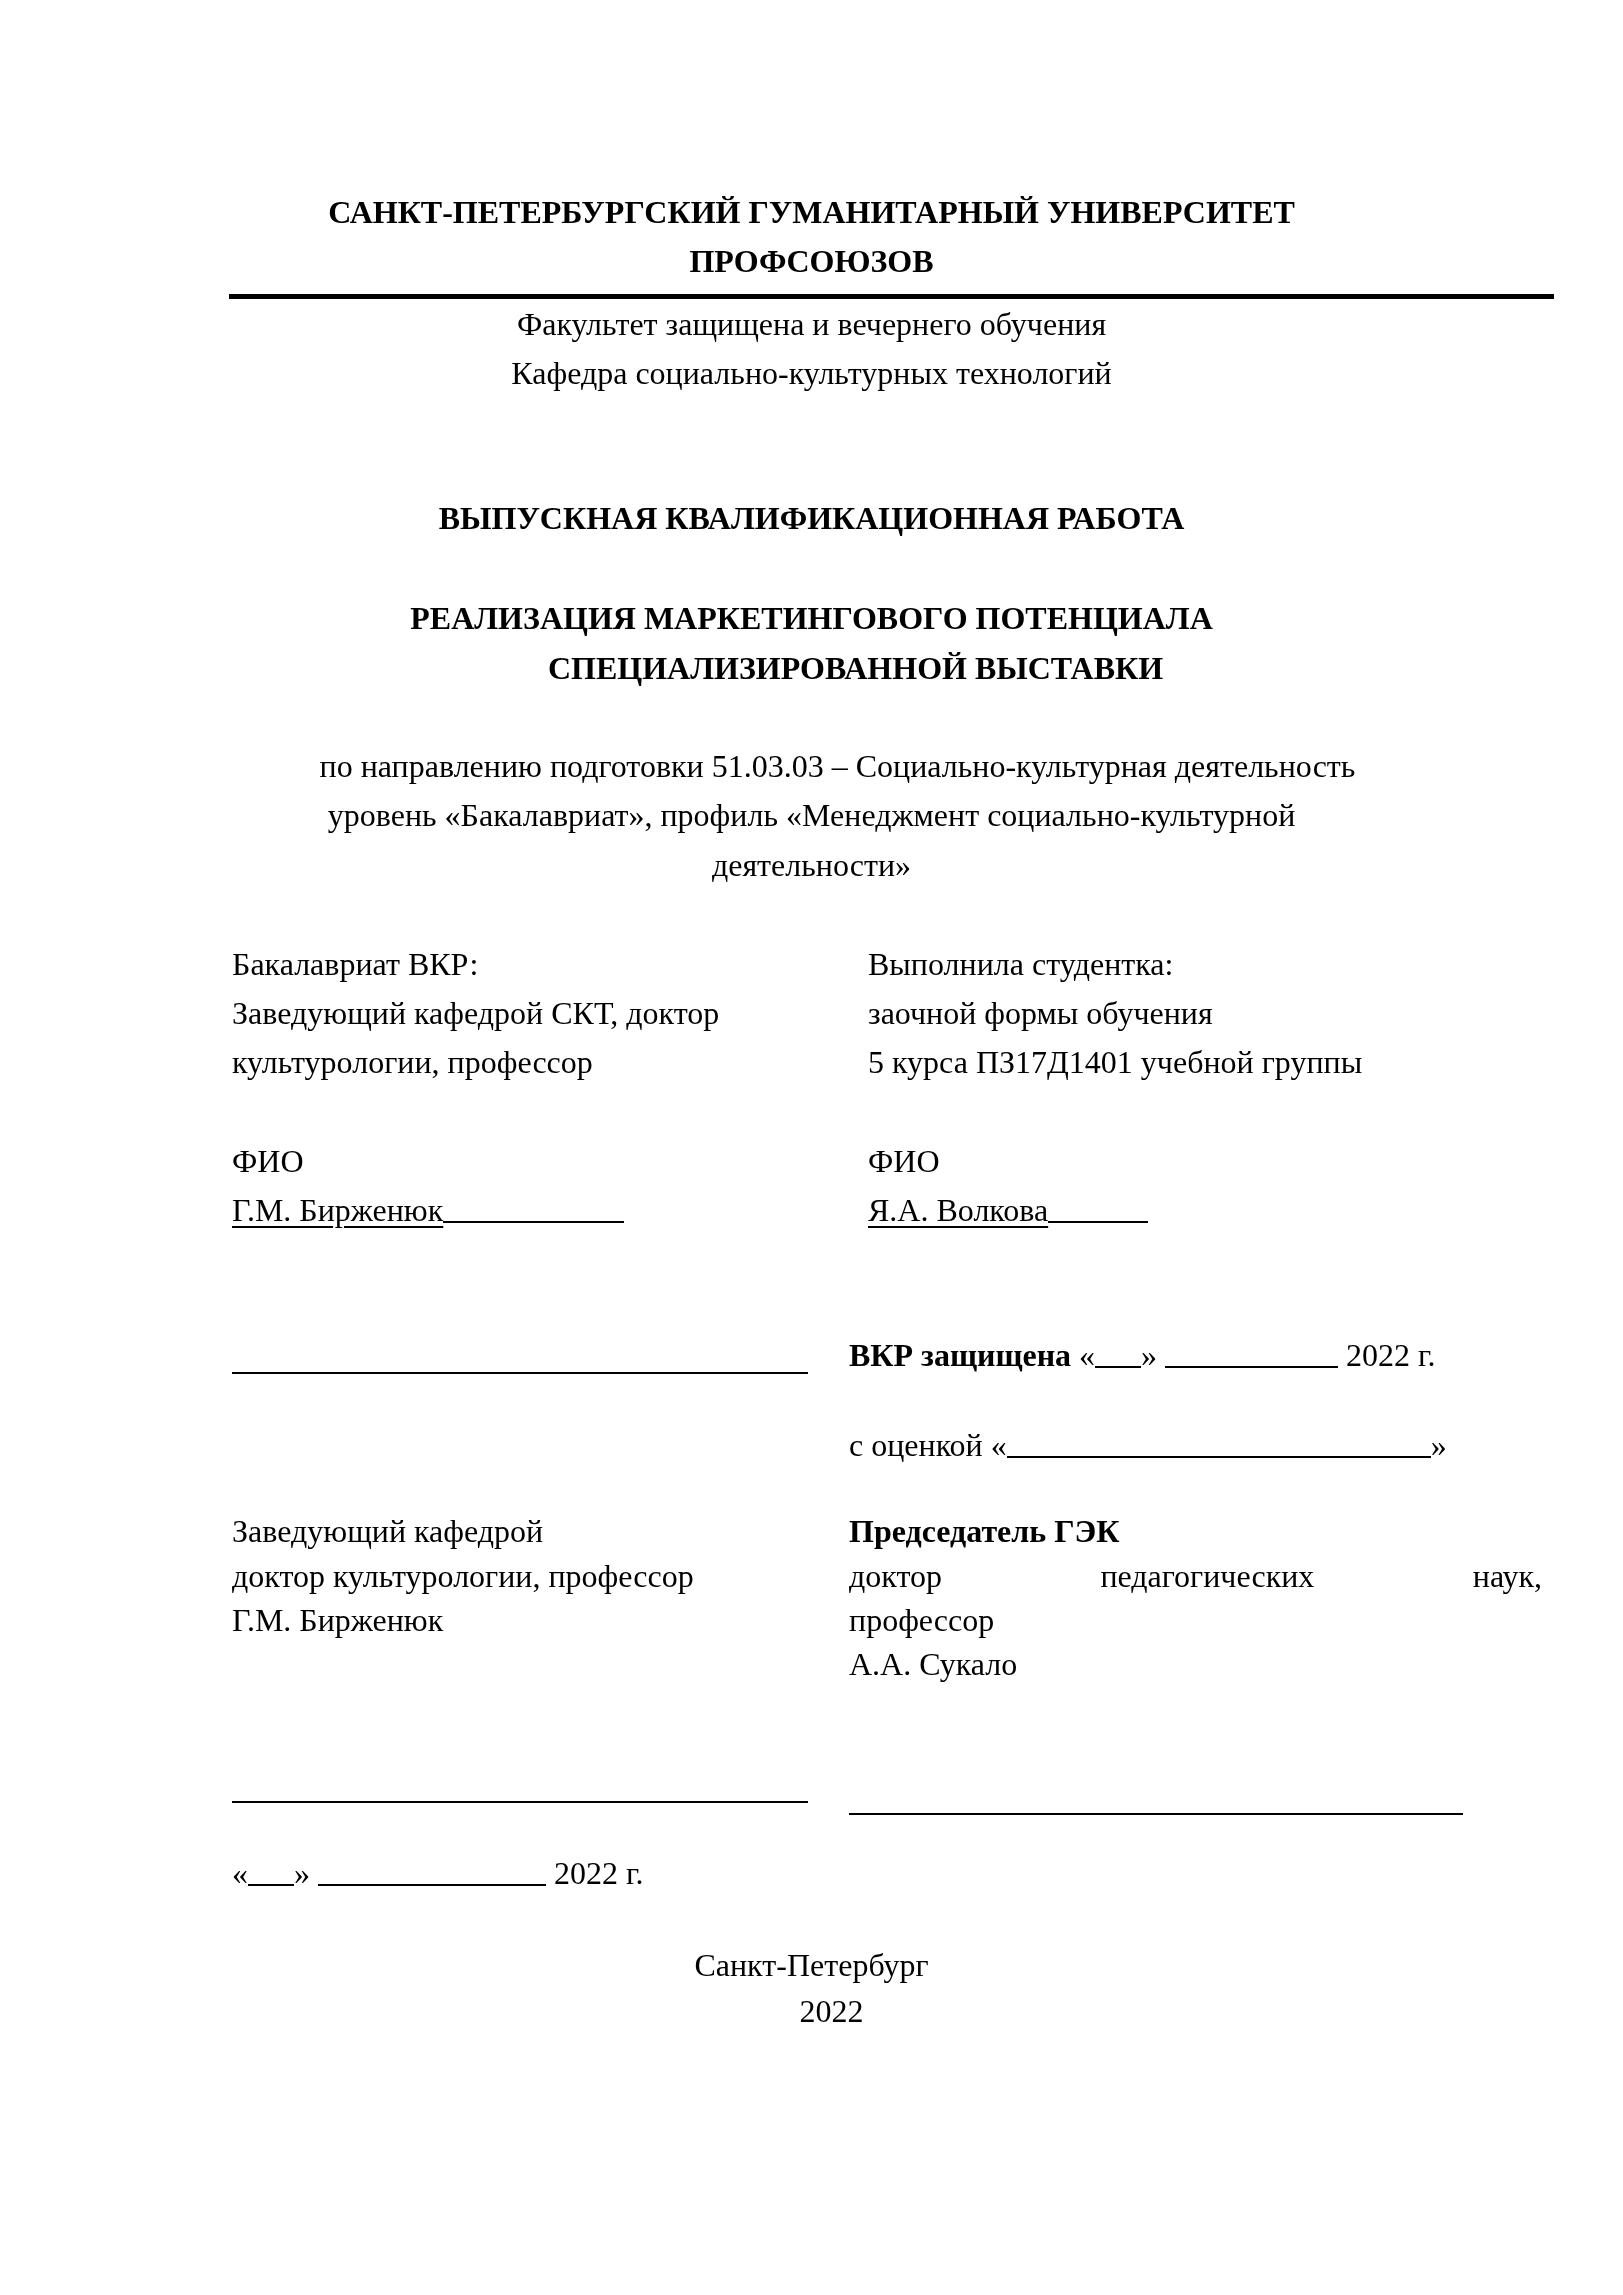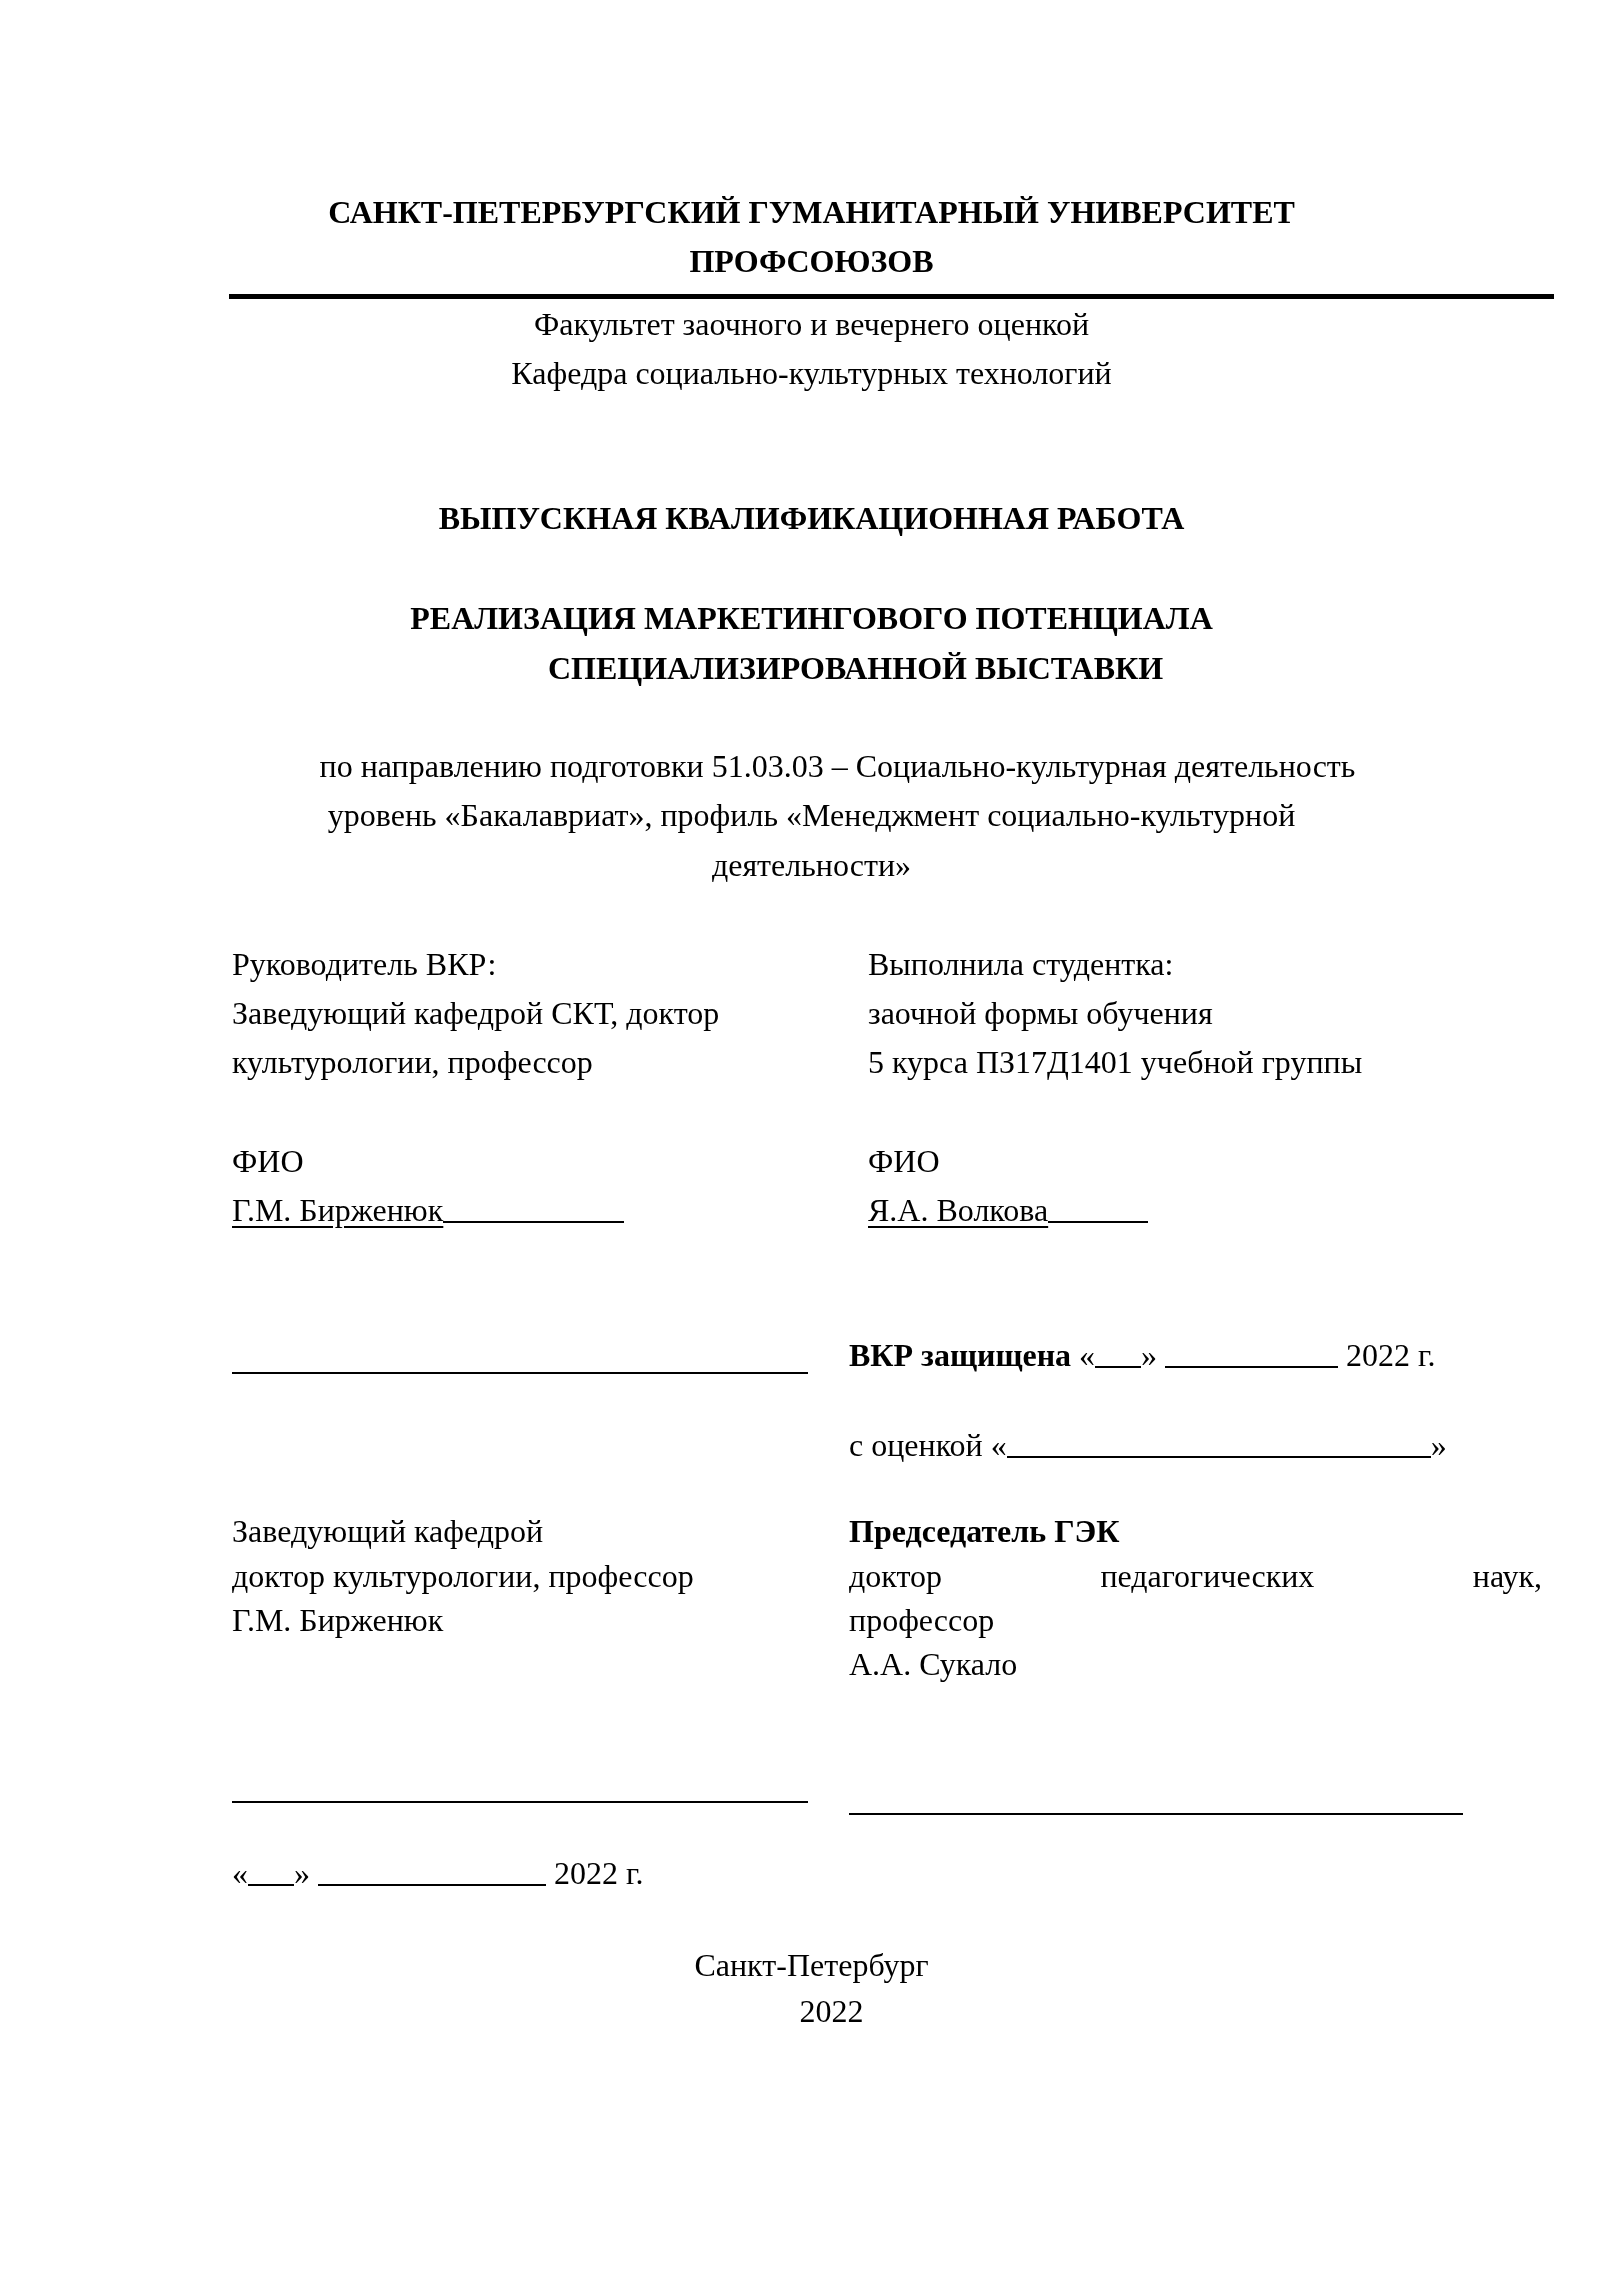--- a/index.html
+++ b/index.html
@@ -51,32 +51,32 @@
       width: 693px;
       align-items: center;
     }
   </style>
 </head>
 <body>
 
 <div class="abs center bold" style="top:196px;">САНКТ-ПЕТЕРБУРГСКИЙ ГУМАНИТАРНЫЙ УНИВЕРСИТЕТ</div>
 <div class="abs center bold" style="top:245px;">ПРОФСОЮЗОВ</div>
 <div class="rule"></div>
-<div class="abs center" style="top:308px;">Факультет заочного и вечернего оценкой</div>
+<div class="abs center" style="top:308px;">Факультет защищена и вечернего обучения</div>
 <div class="abs center" style="top:357px;">Кафедра социально-культурных технологий</div>
 
 <div class="abs center bold" style="top:502px;">ВЫПУСКНАЯ КВАЛИФИКАЦИОННАЯ РАБОТА</div>
 <div class="abs center bold" style="top:602px;">РЕАЛИЗАЦИЯ МАРКЕТИНГОВОГО ПОТЕНЦИАЛА</div>
 <div class="abs center bold" style="top:652px;padding-left:44px;">СПЕЦИАЛИЗИРОВАННОЙ ВЫСТАВКИ</div>
 
 <div class="abs center" style="top:750px;padding-left:26px;">по направлению подготовки 51.03.03 – Социально-культурная деятельность</div>
 <div class="abs center" style="top:799px;">уровень «Бакалавриат», профиль «Менеджмент социально-культурной</div>
 <div class="abs center" style="top:849px;">деятельности»</div>
 
-<div class="abs" style="left:232px; top:948px;">Руководитель ВКР:</div>
+<div class="abs" style="left:232px; top:948px;">Бакалавриат ВКР:</div>
 <div class="abs" style="left:232px; top:997px;">Заведующий кафедрой СКТ, доктор</div>
 <div class="abs" style="left:232px; top:1046px;">культурологии, профессор</div>
 <div class="abs" style="left:232px; top:1145px;">ФИО</div>
 <div class="abs" style="left:232px; top:1194px;">
   <span class="u">Г.М. Бирженюк</span><span class="inline-blank" style="width:181px;"></span>
 </div>
 
 <div class="abs" style="left:868px; top:948px;">Выполнила студентка:</div>
 <div class="abs" style="left:868px; top:997px;">заочной формы обучения</div>
 <div class="abs" style="left:868px; top:1046px;">5 курса ПЗ17Д1401 учебной группы</div>

